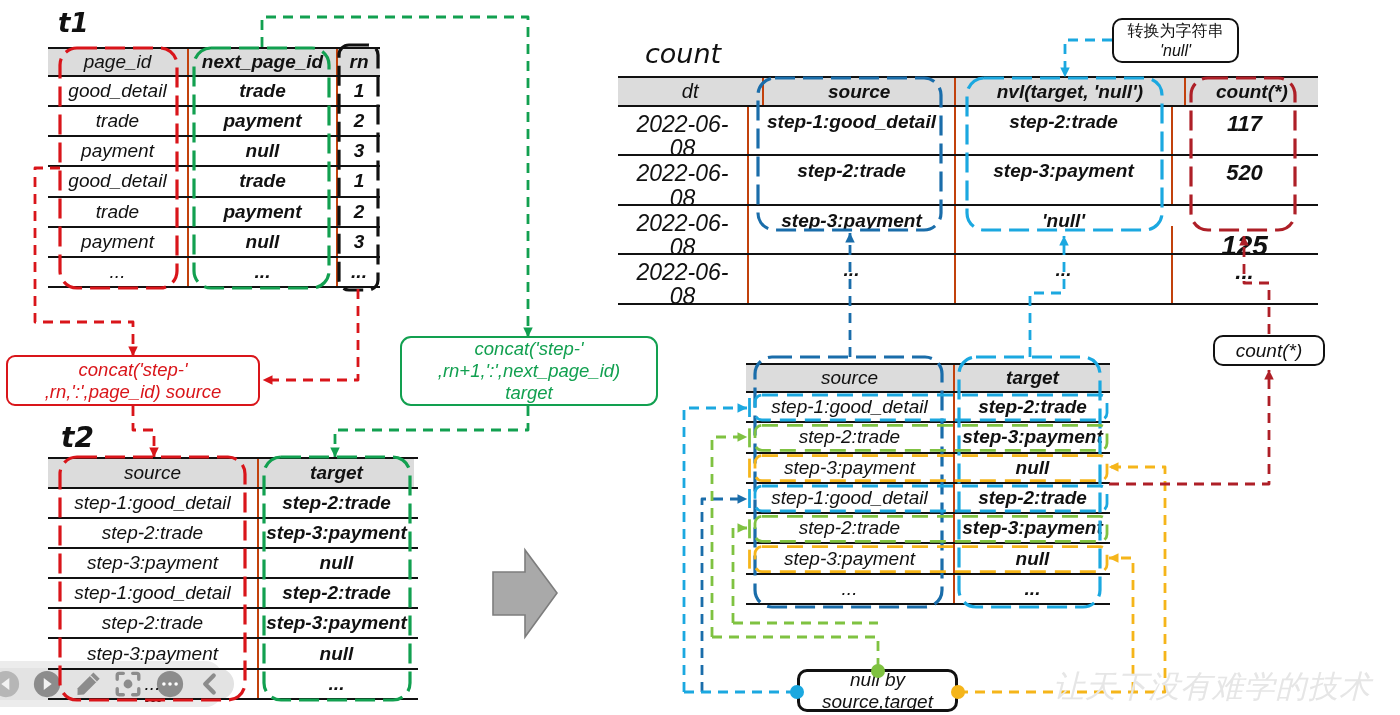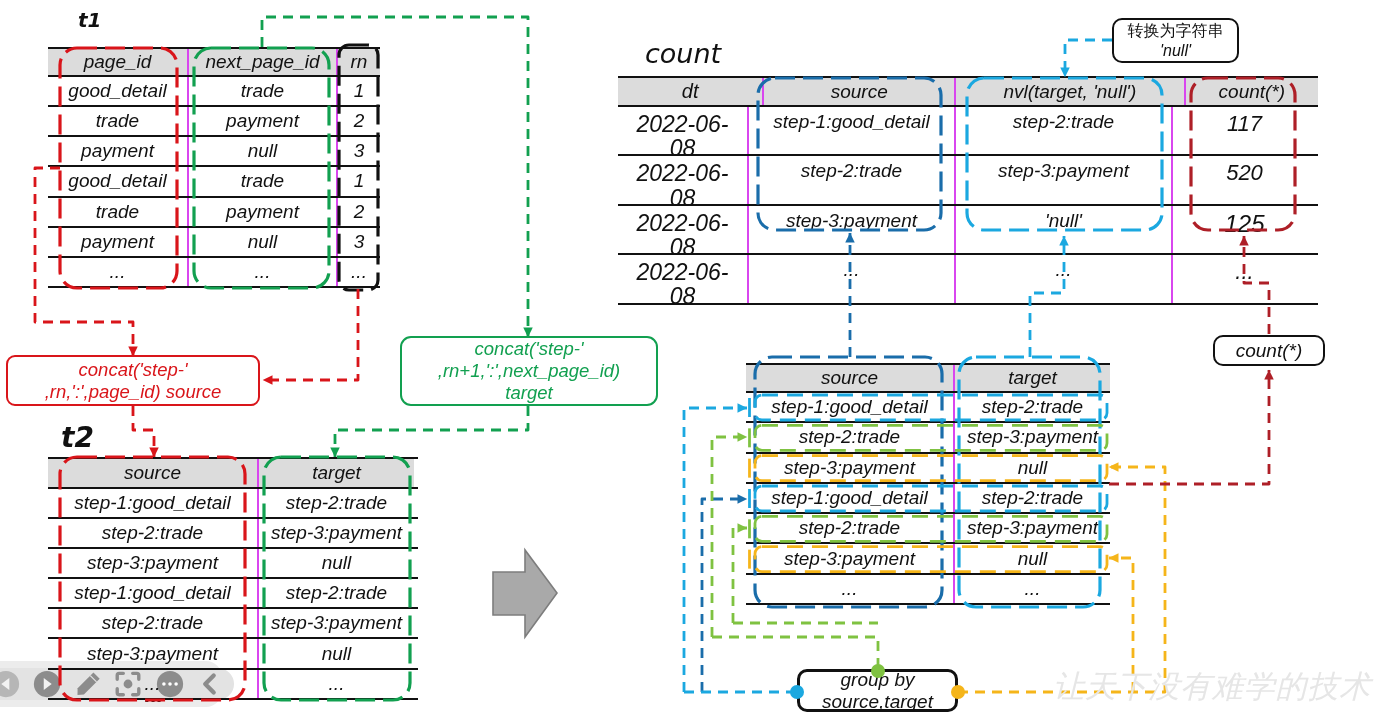--- a/index.html
+++ b/index.html
@@ -7,21 +7,21 @@
        font-family:"Liberation Sans",sans-serif;position:relative;}
   #stage{position:absolute;left:0;top:0;width:1400px;height:715px;}
 
   .tblbox{position:absolute;}
   .trow{display:flex;border-bottom:2px solid #111;box-sizing:border-box;}
   .trow.hdrow{border-top:2px solid #111;}
   .tcell{display:flex;flex-direction:column;align-items:center;justify-content:center;
          box-sizing:border-box;font-style:italic;color:#111;white-space:nowrap;
          font-family:"Liberation Sans",sans-serif;line-height:1.05;}
   .tcell.hd{background:#dcdcdc;}
-  .tcell.vsep{border-left:2px solid #d946ef;}
+  .tcell.vsep{border-left:2px solid #c2410c;font-weight:bold;}
   .tcell.topal{justify-content:flex-start;padding-top:5px;}
 
   .tlabel{position:absolute;font-style:italic;font-weight:bold;color:#111;
           font-family:"DejaVu Sans",sans-serif;}
 
   .note{position:absolute;box-sizing:border-box;display:flex;align-items:center;
         justify-content:center;text-align:center;font-style:italic;
         background:#fff;border-radius:10px;}
 
   svg.ov{position:absolute;left:0;top:0;width:1400px;height:715px;pointer-events:none;}
@@ -40,21 +40,21 @@
                justify-content:center;width:30px;height:30px;}
   #toolbar .ti.dots{color:#1a1a1a;font-size:22px;font-weight:bold;width:18px;
                     letter-spacing:0px;line-height:0.35;align-items:flex-end;
                     padding-bottom:2px;}
 </style>
 </head>
 <body>
 
 <div id="stage">
 
-  <div class="tlabel" style="left:78px;top:8px;font-size:20px;text-align:right;">t1</div>
+  <div class="tlabel" style="left:58px;top:8px;font-size:26px;text-align:right;">t1</div>
   <div class="tblbox" id="t1box" style="left:48px;top:47px;width:332px;text-align:center;">
       <div class="trow hdrow" style="height:30px;">
         <div class="tcell hd" style="width:139px;font-size:19px;">page_id</div>
         <div class="tcell hd vsep" style="width:149px;font-size:19px;">next_page_id</div>
         <div class="tcell hd vsep" style="width:44px;font-size:19px;">rn</div>
       </div>
       <div class="trow" style="height:30.14px;">
         <div class="tcell" style="width:139px;font-size:19px;">
           <span>good_detail</span>
         </div>
@@ -239,21 +239,21 @@
         <div class="tcell topal" style="width:129px;font-size:23px;">
           <span>2022-06-</span>
           <span>08</span>
         </div>
         <div class="tcell vsep topal" style="width:207px;font-size:19px;">
           <span>step-3:payment</span>
         </div>
         <div class="tcell vsep topal" style="width:217px;font-size:19px;">
           <span>'null'</span>
         </div>
-        <div class="tcell vsep topal" style="width:145px;font-size:24px;">
+        <div class="tcell vsep topal" style="width:145px;font-size:28px;margin-top:20px;">
           <span>125</span>
         </div>
       </div>
       <div class="trow" style="height:49.4px;">
         <div class="tcell topal" style="width:129px;font-size:23px;">
           <span>2022-06-</span>
           <span>08</span>
         </div>
         <div class="tcell vsep topal" style="width:207px;font-size:19px;">
           <span>...</span>
@@ -466,21 +466,21 @@
     <span>'null'</span>
   </div>
 
   <div class="note" style="left:1213px;top:335px;width:112px;height:31px;border:2.5px solid #111;color:#111;
               font-size:19px;">
     <span>count(*)</span>
   </div>
 
   <div class="note" style="left:797px;top:669px;width:161px;height:43px;border:3px solid #111;color:#111;
               font-size:19px;flex-direction:column;line-height:1.15;">
-    <span>group by</span>
+    <span>null by</span>
     <span>source,target</span>
   </div>
 
   <svg class="ov" id="overlay2" viewBox="0 0 1400 715" style="z-index:5;">
     <circle cx="878" cy="671" r="7" fill="#7fc241"></circle>
     <circle cx="797" cy="692" r="7" fill="#1ba8e0"></circle>
     <circle cx="958" cy="692" r="7" fill="#f5b51a"></circle>
   </svg>
 
   <div class="wm" style="left:1053px;top:671px;font-size:31px;letter-spacing:0.8px;">让天下没有难学的技术</div>

